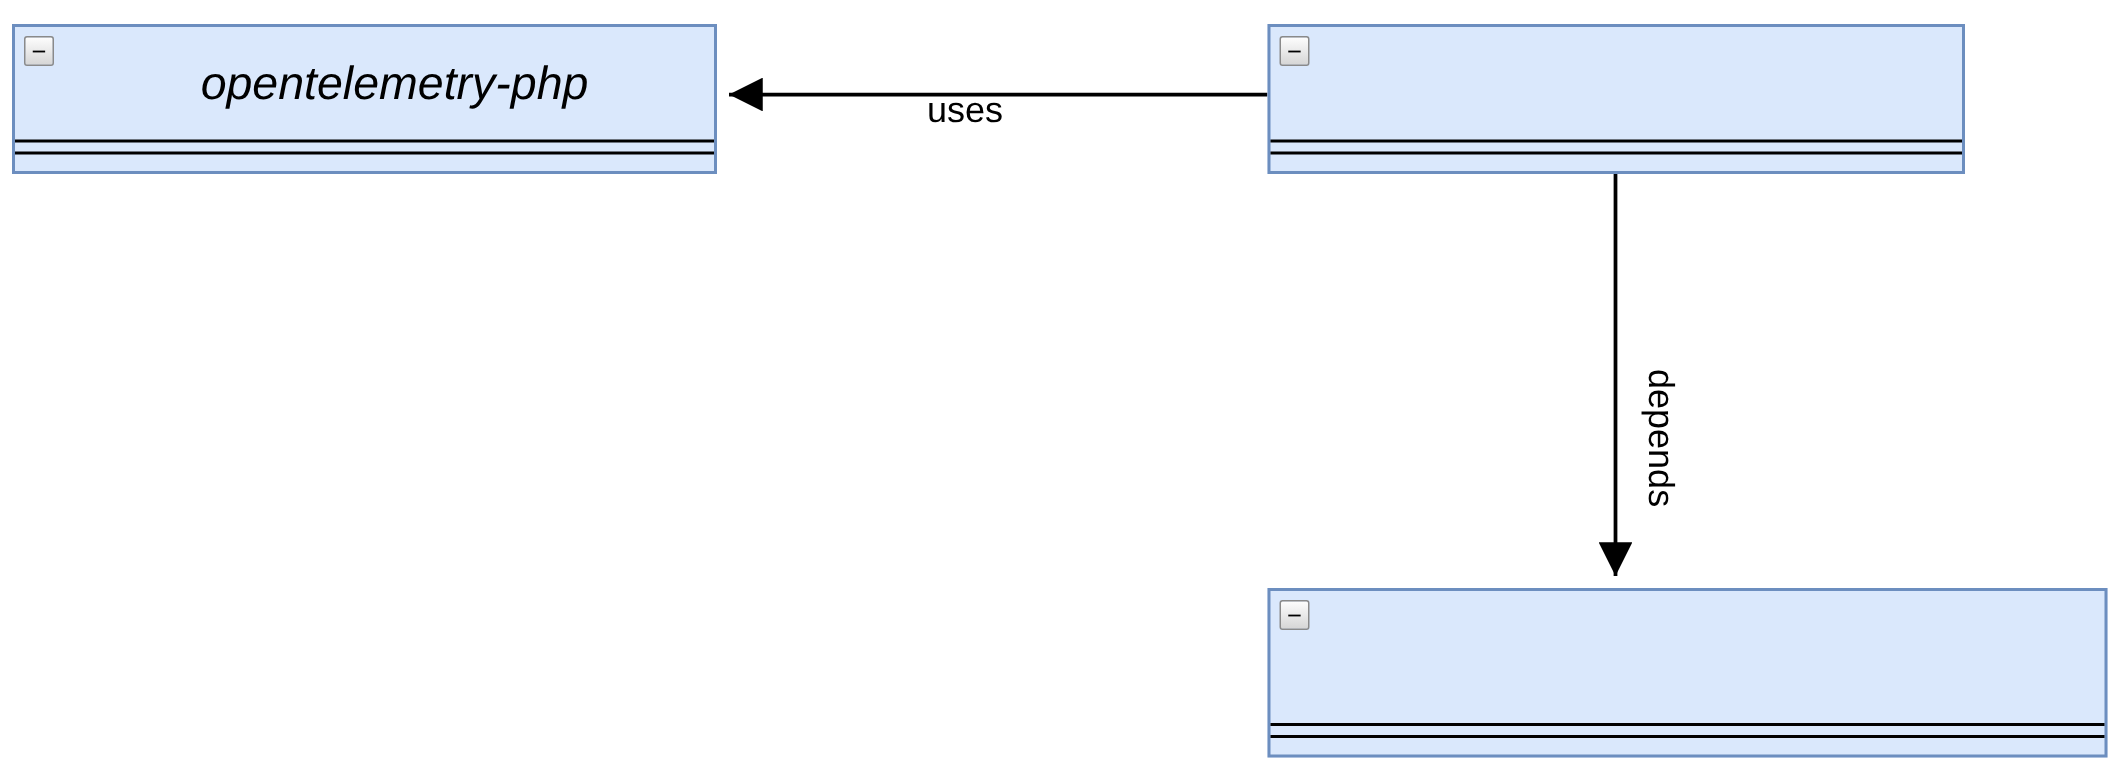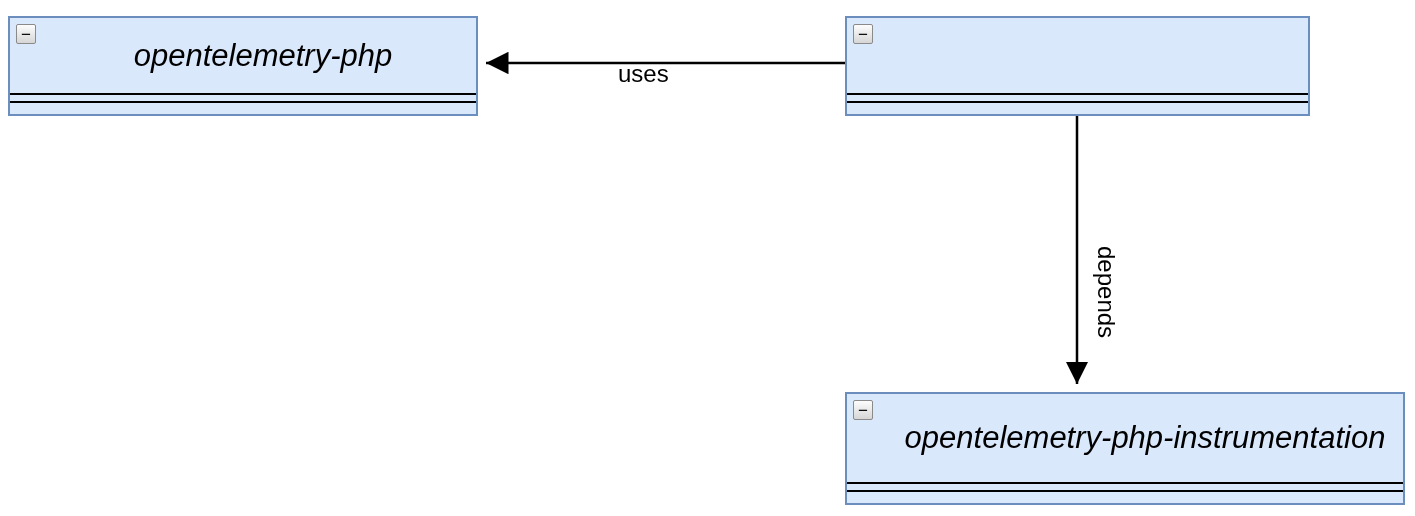--- a/index.html
+++ b/index.html
@@ -118,21 +118,20 @@
     <div class="node-title">
       <span class="collapse-icon">−</span>
     </div>
     <div class="node-thin"></div>
     <div class="node-foot"></div>
   </div>
 
   <div class="node" id="node-instrumentation">
     <div class="node-title">
       <span class="collapse-icon">−</span>
-      <span class="node-label">opentelemetry-php-instrumentation</span>
     </div>
     <div class="node-thin"></div>
     <div class="node-foot"></div>
   </div>
 
   <div class="edge-label horizontal" id="label-uses">uses</div>
 
   <div class="edge-label vertical" id="label-depends">depends</div>
 
 </div>

